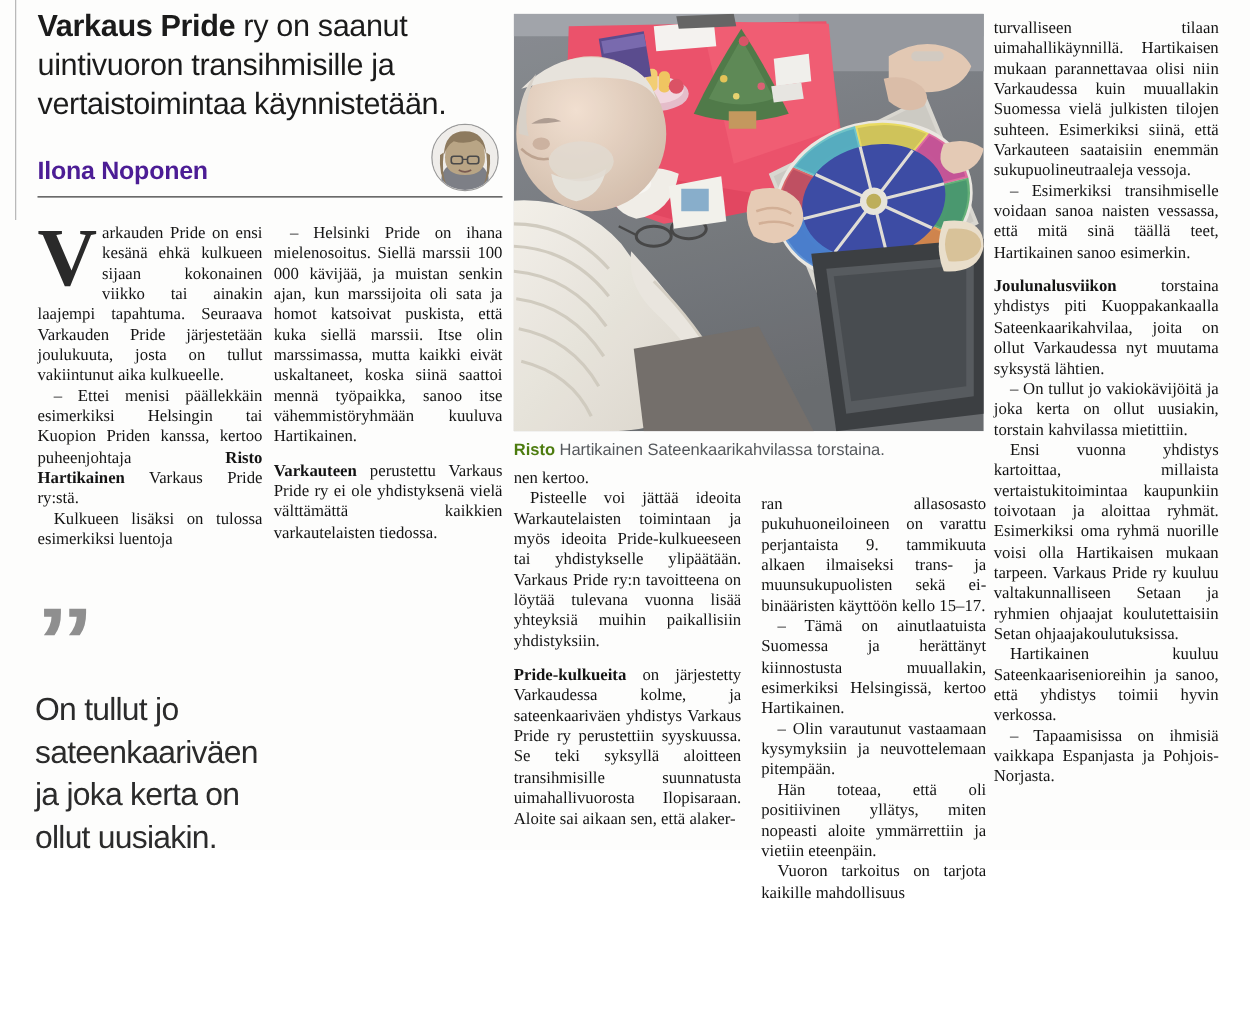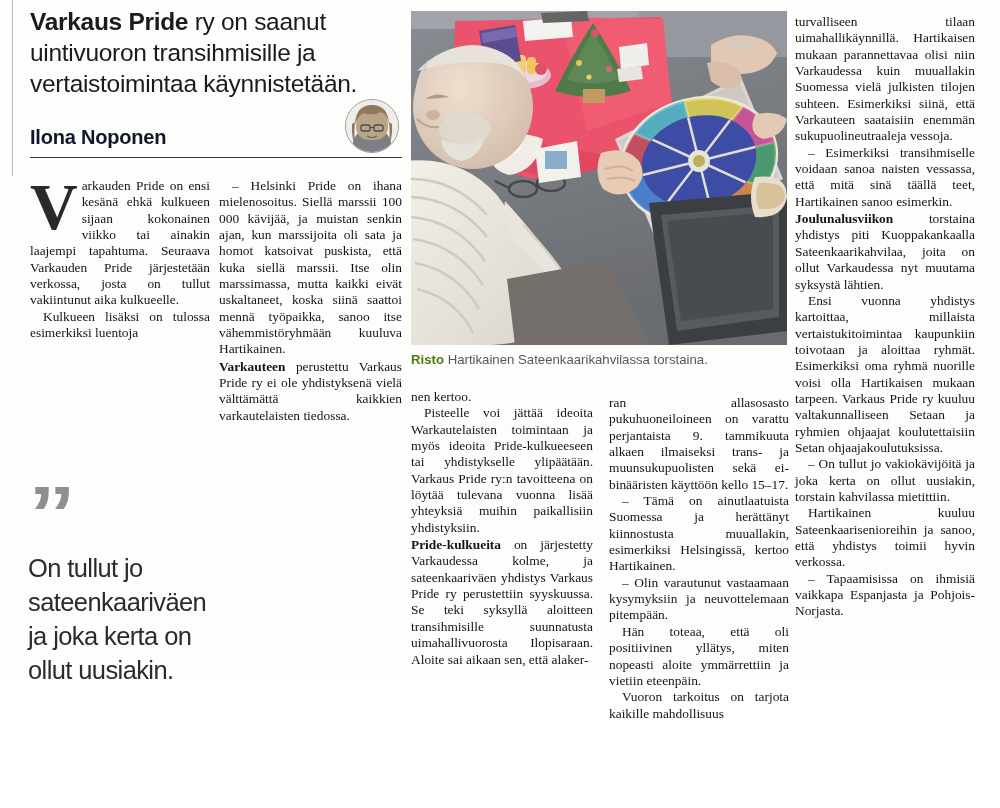--- a/index.html
+++ b/index.html
@@ -58,21 +58,21 @@
     top: 126px;
     width: 372px;
     display: flex;
     align-items: center;
     justify-content: space-between;
   }
   .byline-name {
     font-family: "Liberation Sans", sans-serif;
     font-size: 20px;
     font-weight: bold;
-    color: #0f172a;
+    color: #4c1d95;
     letter-spacing: -0.2px;
   }
   .byline-rule {
     position: absolute;
     left: 30px;
     top: 157px;
     width: 372px;
     height: 1px;
     background: #3a3a3a;
   }
@@ -97,26 +97,26 @@
     line-height: 16.35px;
     text-align: justify;
     color: #141414;
     hyphens: auto;
   }
   .col p {
     margin: 0;
     text-indent: 13px;
   }
   .col p.no-indent { text-indent: 0; }
-  .col p.gap { margin-top: 1px; text-indent: 0; }
+  .col p.gap { margin-top: 11px; text-indent: 0; }
   .col b, .col strong { font-weight: bold; }
 
   #col1 { left: 30px;  top: 178px; width: 180px; }
   #col2 { left: 219px; top: 178px; width: 183px; }
-  #col3 { left: 411px; top: 389px; width: 182px; }
+  #col3 { left: 411px; top: 374px; width: 182px; }
   #col4 { left: 609px; top: 379px; width: 180px; margin-top: 16px; }
   #col5 { left: 795px; top: 14px;  width: 180px; }
 
   
   .dropcap {
     float: left;
     font-family: "Liberation Serif", serif;
     font-size: 66px;
     line-height: 52px;
     font-weight: bold;
@@ -333,21 +333,22 @@
   </div>
 
   <div class="caption"><span class="cap-lead">Risto</span><span> Hartikainen Sateenkaarikahvilassa torstaina.</span></div>
 
   <div class="pullquote">
     <span class="quote-mark">”</span>
     <div class="quote-text">On tullut jo sateenkaariväen ja joka kerta on ollut uusiakin.</div>
   </div>
 
   <div class="col" id="col1">
-      <p class="no-indent"><span class="dropcap">V</span><span>arkauden Pride on ensi kesänä ehkä kulkueen sijaan kokonainen viikko tai ainakin laajempi tapahtuma. Seuraava Varkauden Pride järjestetään verkossa, josta on tullut vakiintunut aika kulkueelle.</span></p>
+      <p class="no-indent"><span class="dropcap">V</span><span>arkauden Pride on ensi kesänä ehkä kulkueen sijaan kokonainen viikko tai ainakin laajempi tapahtuma. Seuraava Varkauden Pride järjestetään joulukuuta, josta on tullut vakiintunut aika kulkueelle.</span></p>
+      <p><span>– Ettei menisi päällekkäin esimerkiksi Helsingin tai Kuopion Priden kanssa, kertoo puheenjohtaja <b>Risto Hartikainen</b> Varkaus Pride ry:stä.</span></p>
       <p><span>Kulkueen lisäksi on tulossa esimerkiksi luentoja</span></p>
     </div>
   <div class="col" id="col2">
       <p><span>– Helsinki Pride on ihana mielenosoitus. Siellä marssii 100 000 kävijää, ja muistan senkin ajan, kun marssijoita oli sata ja homot katsoivat puskista, että kuka siellä marssii. Itse olin marssimassa, mutta kaikki eivät uskaltaneet, koska siinä saattoi mennä työpaikka, sanoo itse vähemmistöryhmään kuuluva Hartikainen.</span></p>
       <p class="gap"><span><b>Varkauteen</b> perustettu Varkaus Pride ry ei ole yhdistyksenä vielä välttämättä kaikkien varkautelaisten tiedossa.</span></p>
     </div>
   <div class="col" id="col3">
       <p class="no-indent"><span>nen kertoo.</span></p>
       <p><span>Pisteelle voi jättää ideoita Warkautelaisten toimintaan ja myös ideoita Pride-kulkueeseen tai yhdistykselle ylipäätään. Varkaus Pride ry:n tavoitteena on löytää tulevana vuonna lisää yhteyksiä muihin paikallisiin yhdistyksiin.</span></p>
       <p class="gap"><span><b>Pride-kulkueita</b> on järjestetty Varkaudessa kolme, ja sateenkaariväen yhdistys Varkaus Pride ry perustettiin syyskuussa. Se teki syksyllä aloitteen transihmisille suunnatusta uimahallivuorosta Ilopisaraan. Aloite sai aikaan sen, että alaker-</span></p>
@@ -356,19 +357,19 @@
       <p class="no-indent"><span>ran allasosasto pukuhuoneiloineen on varattu perjantaista 9. tammikuuta alkaen ilmaiseksi trans- ja muunsukupuolisten sekä ei-binääristen käyttöön kello 15–17.</span></p>
       <p><span>– Tämä on ainutlaatuista Suomessa ja herättänyt kiinnostusta muuallakin, esimerkiksi Helsingissä, kertoo Hartikainen.</span></p>
       <p><span>– Olin varautunut vastaamaan kysymyksiin ja neuvottelemaan pitempään.</span></p>
       <p><span>Hän toteaa, että oli positiivinen yllätys, miten nopeasti aloite ymmärrettiin ja vietiin eteenpäin.</span></p>
       <p><span>Vuoron tarkoitus on tarjota kaikille mahdollisuus</span></p>
     </div>
   <div class="col" id="col5">
       <p class="no-indent"><span>turvalliseen tilaan uimahallikäynnillä. Hartikaisen mukaan parannettavaa olisi niin Varkaudessa kuin muuallakin Suomessa vielä julkisten tilojen suhteen. Esimerkiksi siinä, että Varkauteen saataisiin enemmän sukupuolineutraaleja vessoja.</span></p>
       <p><span>– Esimerkiksi transihmiselle voidaan sanoa naisten vessassa, että mitä sinä täällä teet, Hartikainen sanoo esimerkin.</span></p>
       <p class="gap"><span><b>Joulunalusviikon</b> torstaina yhdistys piti Kuoppakankaalla Sateenkaarikahvilaa, joita on ollut Varkaudessa nyt muutama syksystä lähtien.</span></p>
+      <p><span>– On tullut jo vakiokävijöitä ja joka kerta on ollut uusiakin, torstain kahvilassa mietittiin.</span></p>
       <p><span>Ensi vuonna yhdistys kartoittaa, millaista vertaistukitoimintaa kaupunkiin toivotaan ja aloittaa ryhmät. Esimerkiksi oma ryhmä nuorille voisi olla Hartikaisen mukaan tarpeen. Varkaus Pride ry kuuluu valtakunnalliseen Setaan ja ryhmien ohjaajat koulutettaisiin Setan ohjaajakoulutuksissa.</span></p>
-      <p><span>– On tullut jo vakiokävijöitä ja joka kerta on ollut uusiakin, torstain kahvilassa mietittiin.</span></p>
       <p><span>Hartikainen kuuluu Sateenkaarisenioreihin ja sanoo, että yhdistys toimii hyvin verkossa.</span></p>
       <p><span>– Tapaamisissa on ihmisiä vaikkapa Espanjasta ja Pohjois-Norjasta.</span></p>
     </div>
 
 </div>
 
 </body></html>

